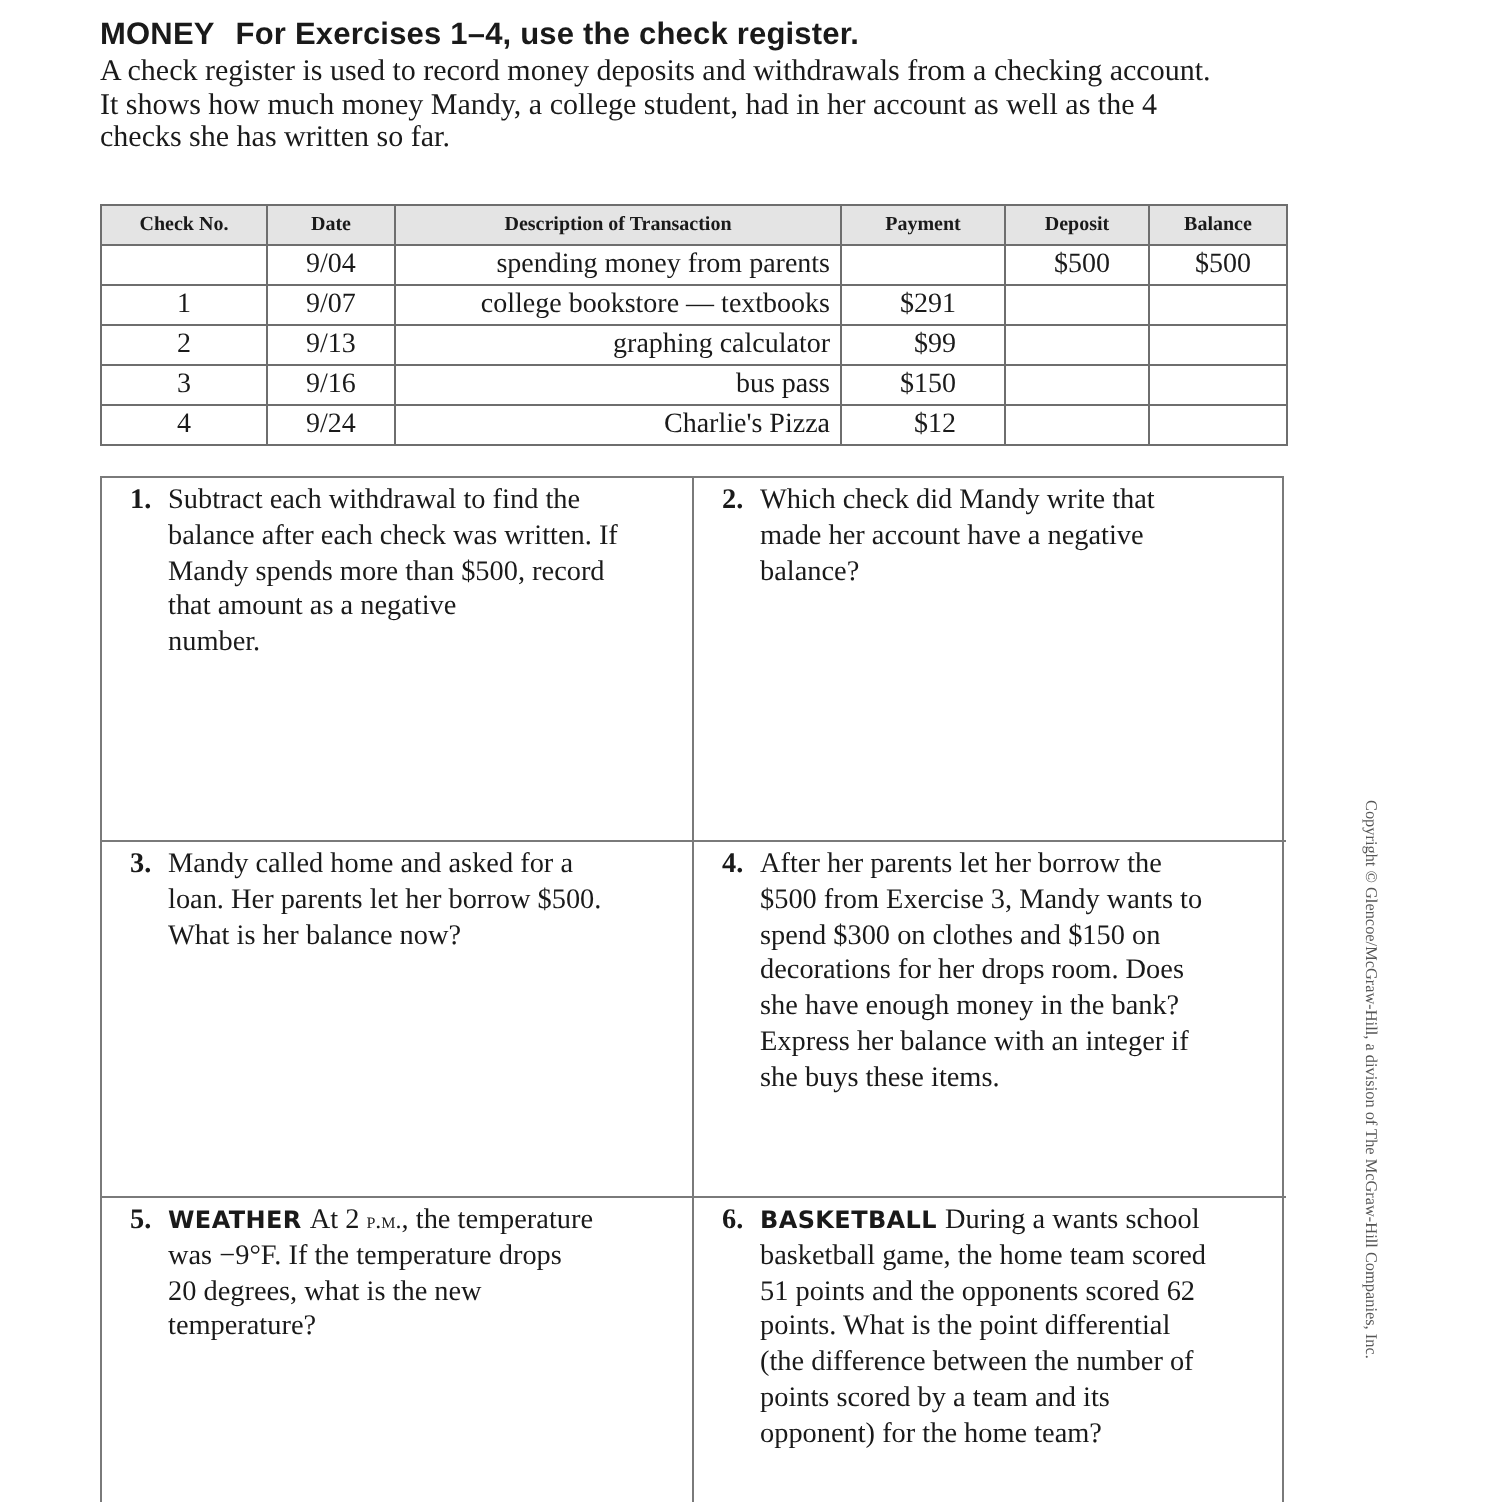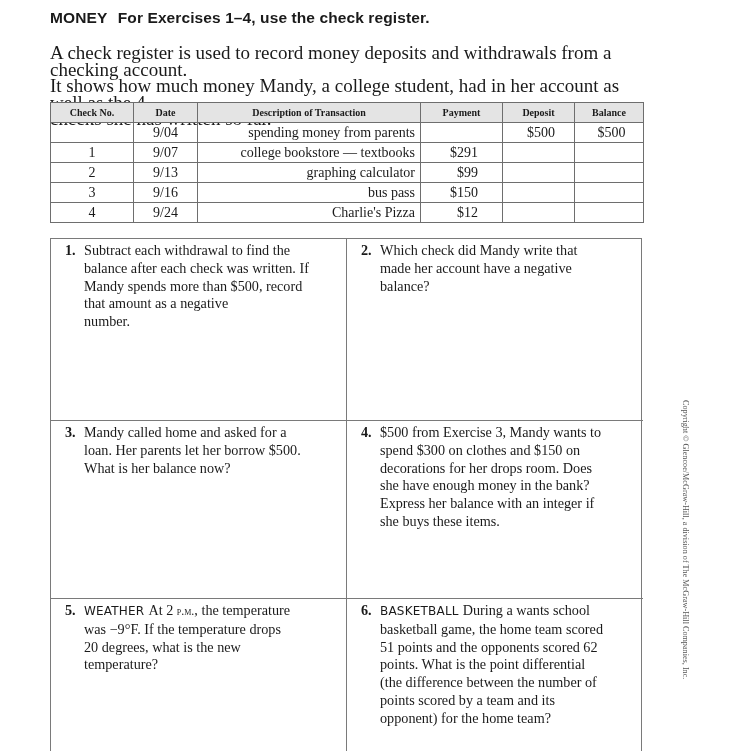--- a/index.html
+++ b/index.html
@@ -21,24 +21,24 @@
       top: 9px;
       font-family: Liberation Sans, sans-serif;
       font-weight: bold;
       font-size: 15.5px;
       letter-spacing: 0.1px;
     }
     .page-heading .topic { margin-right: 6px; }
     .intro {
       position: absolute;
       left: 50px;
-      top: 45px;
+      top: 28px;
       width: 600px;
       font-family: "Liberation Serif", serif;
-      font-size: 19px;
+      font-size: 15px;
       line-height: 16.5px;
     }
     table.register {
       position: absolute;
       left: 50px;
       top: 102px;
       border-collapse: collapse;
       font-family: "Liberation Serif", serif;
       font-size: 14px;
     }
@@ -92,21 +92,21 @@
       display: flex;
     }
     .cell .qnum {
       font-weight: bold;
       width: 19px;
       flex: 0 0 19px;
     }
     .cell .qtext { flex: 1; }
     .cell .tag {
       font-family: "DejaVu Sans", sans-serif;
-      font-weight: normal;
+      font-weight: bold;
       font-size: 12px;
       letter-spacing: 0.2px;
       margin-right: 4px;
     }
     .cell .smallcaps {
       font-variant: small-caps;
       font-size: 12px;
     }
 
     .copyright {
@@ -225,20 +225,21 @@
         <div>loan. Her parents let her borrow $500.</div>
         <div>What is her balance now?</div>
       </div>
     </div>
   </div>
 
   <div class="cell row-top-border">
     <div class="q">
       <span class="qnum">4.</span>
       <div class="qtext">
+        <div>After her parents let her borrow the</div>
         <div>$500 from Exercise 3, Mandy wants to</div>
         <div>spend $300 on clothes and $150 on</div>
         <div>decorations for her drops room. Does</div>
         <div>she have enough money in the bank?</div>
         <div>Express her balance with an integer if</div>
         <div>she buys these items.</div>
       </div>
     </div>
   </div>
 

